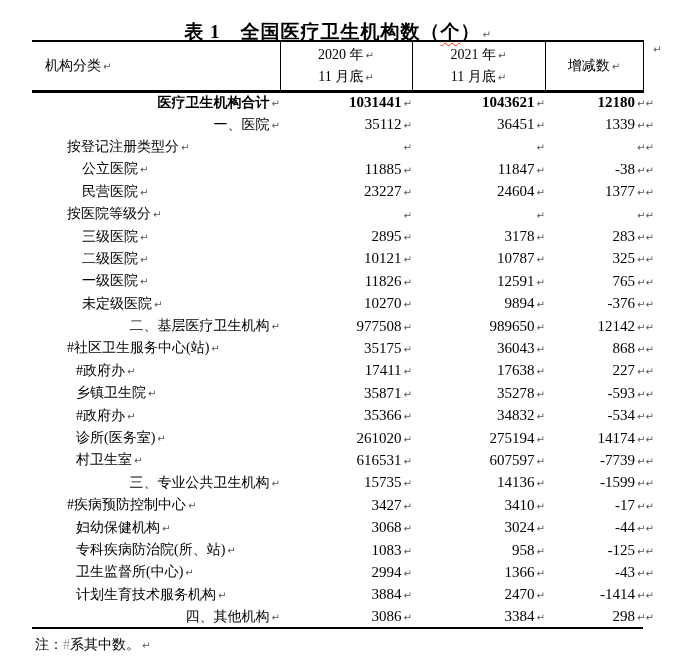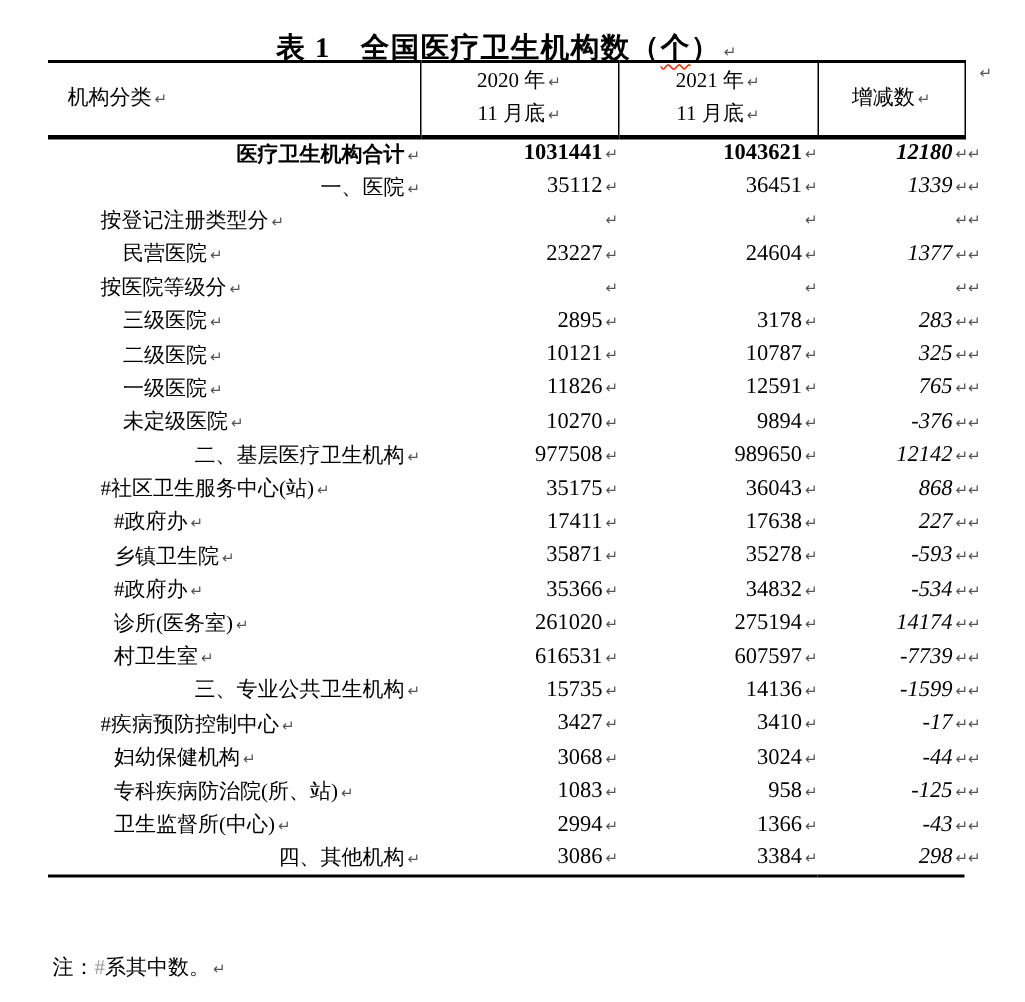--- a/index.html
+++ b/index.html
@@ -82,21 +82,21 @@
   td.label { text-align: left; }
   td.label.ind0 { padding-left: 3px; text-align: right; }
   td.label.ind1 { padding-left: 35px; }
   td.label.ind2 { padding-left: 50px; }
   td.label.ind3 { padding-left: 44px; }
   td.num {
     text-align: right;
     font-size: 15px;
     padding-right: 0;
   }
-  td.num.last { padding-right: 6px; font-style: italic; }
+  td.num.last { padding-right: 6px; }
   td.num .nval { font-family: "Liberation Serif", "DejaVu Serif", serif; }
   tr.bold td, tr.bold td .nval { font-weight: bold; }
   .row-end-mark {
     position: absolute;
     left: 651px;
     top: 44px;
   }
   .footnote {
     position: absolute;
     top: 636px; left: 35px;
@@ -145,20 +145,26 @@
           <td class="num"><span class="nval">36451</span><span class="pm">↵</span></td>
           <td class="num last"><span class="nval">1339</span><span class="pm pmflow">↵↵</span></td>
         </tr>
         <tr>
           <td class="label ind1"><span>按登记注册类型分</span><span class="pm">↵</span></td>
           <td class="num"><span class="pm">↵</span></td>
           <td class="num"><span class="pm">↵</span></td>
           <td class="num last"><span class="pm pmflow">↵↵</span></td>
         </tr>
         <tr>
+          <td class="label ind2"><span>公立医院</span><span class="pm">↵</span></td>
+          <td class="num"><span class="nval">11885</span><span class="pm">↵</span></td>
+          <td class="num"><span class="nval">11847</span><span class="pm">↵</span></td>
+          <td class="num last"><span class="nval">-38</span><span class="pm pmflow">↵↵</span></td>
+        </tr>
+        <tr>
           <td class="label ind2"><span>民营医院</span><span class="pm">↵</span></td>
           <td class="num"><span class="nval">23227</span><span class="pm">↵</span></td>
           <td class="num"><span class="nval">24604</span><span class="pm">↵</span></td>
           <td class="num last"><span class="nval">1377</span><span class="pm pmflow">↵↵</span></td>
         </tr>
         <tr>
           <td class="label ind1"><span>按医院等级分</span><span class="pm">↵</span></td>
           <td class="num"><span class="pm">↵</span></td>
           <td class="num"><span class="pm">↵</span></td>
           <td class="num last"><span class="pm pmflow">↵↵</span></td>
@@ -253,20 +259,26 @@
           <td class="num"><span class="nval">958</span><span class="pm">↵</span></td>
           <td class="num last"><span class="nval">-125</span><span class="pm pmflow">↵↵</span></td>
         </tr>
         <tr>
           <td class="label ind3"><span>卫生监督所(中心)</span><span class="pm">↵</span></td>
           <td class="num"><span class="nval">2994</span><span class="pm">↵</span></td>
           <td class="num"><span class="nval">1366</span><span class="pm">↵</span></td>
           <td class="num last"><span class="nval">-43</span><span class="pm pmflow">↵↵</span></td>
         </tr>
         <tr>
+          <td class="label ind3"><span>计划生育技术服务机构</span><span class="pm">↵</span></td>
+          <td class="num"><span class="nval">3884</span><span class="pm">↵</span></td>
+          <td class="num"><span class="nval">2470</span><span class="pm">↵</span></td>
+          <td class="num last"><span class="nval">-1414</span><span class="pm pmflow">↵↵</span></td>
+        </tr>
+        <tr>
           <td class="label ind0"><span>四、其他机构</span><span class="pm">↵</span></td>
           <td class="num"><span class="nval">3086</span><span class="pm">↵</span></td>
           <td class="num"><span class="nval">3384</span><span class="pm">↵</span></td>
           <td class="num last"><span class="nval">298</span><span class="pm pmflow">↵↵</span></td>
         </tr>
       </tbody>
   </table>
 
   <span class="pm row-end-mark">↵</span>
 

